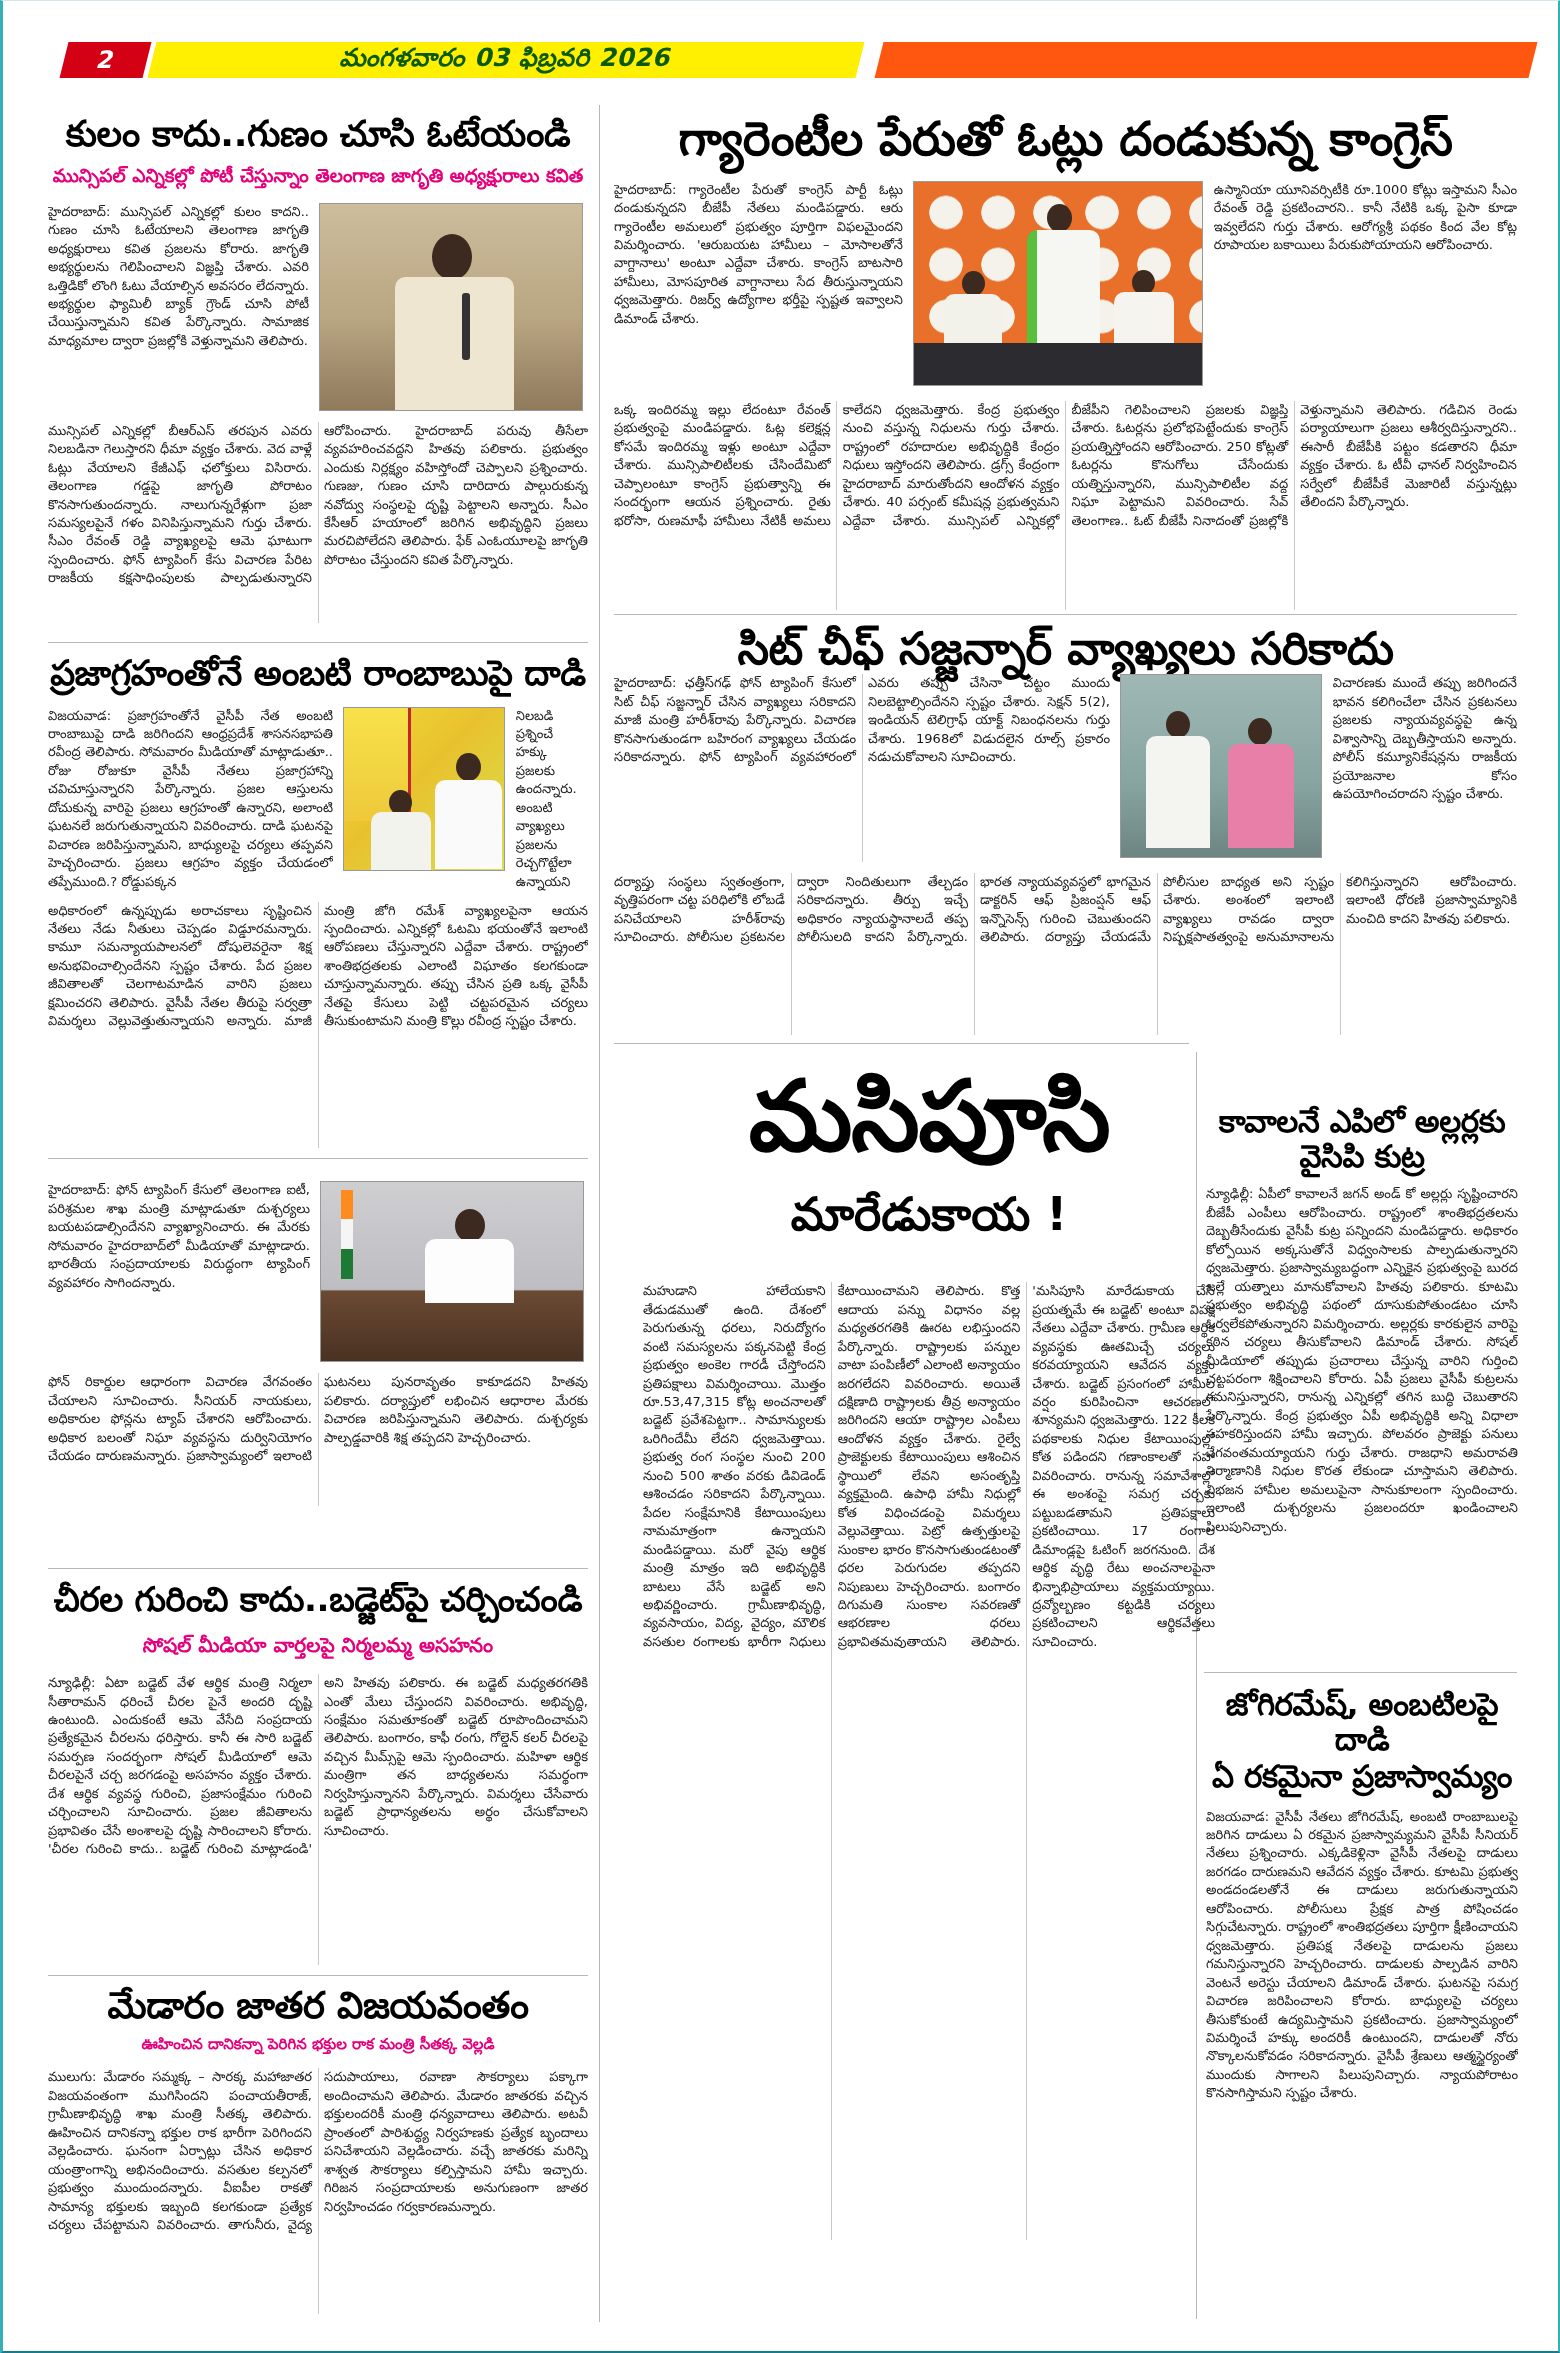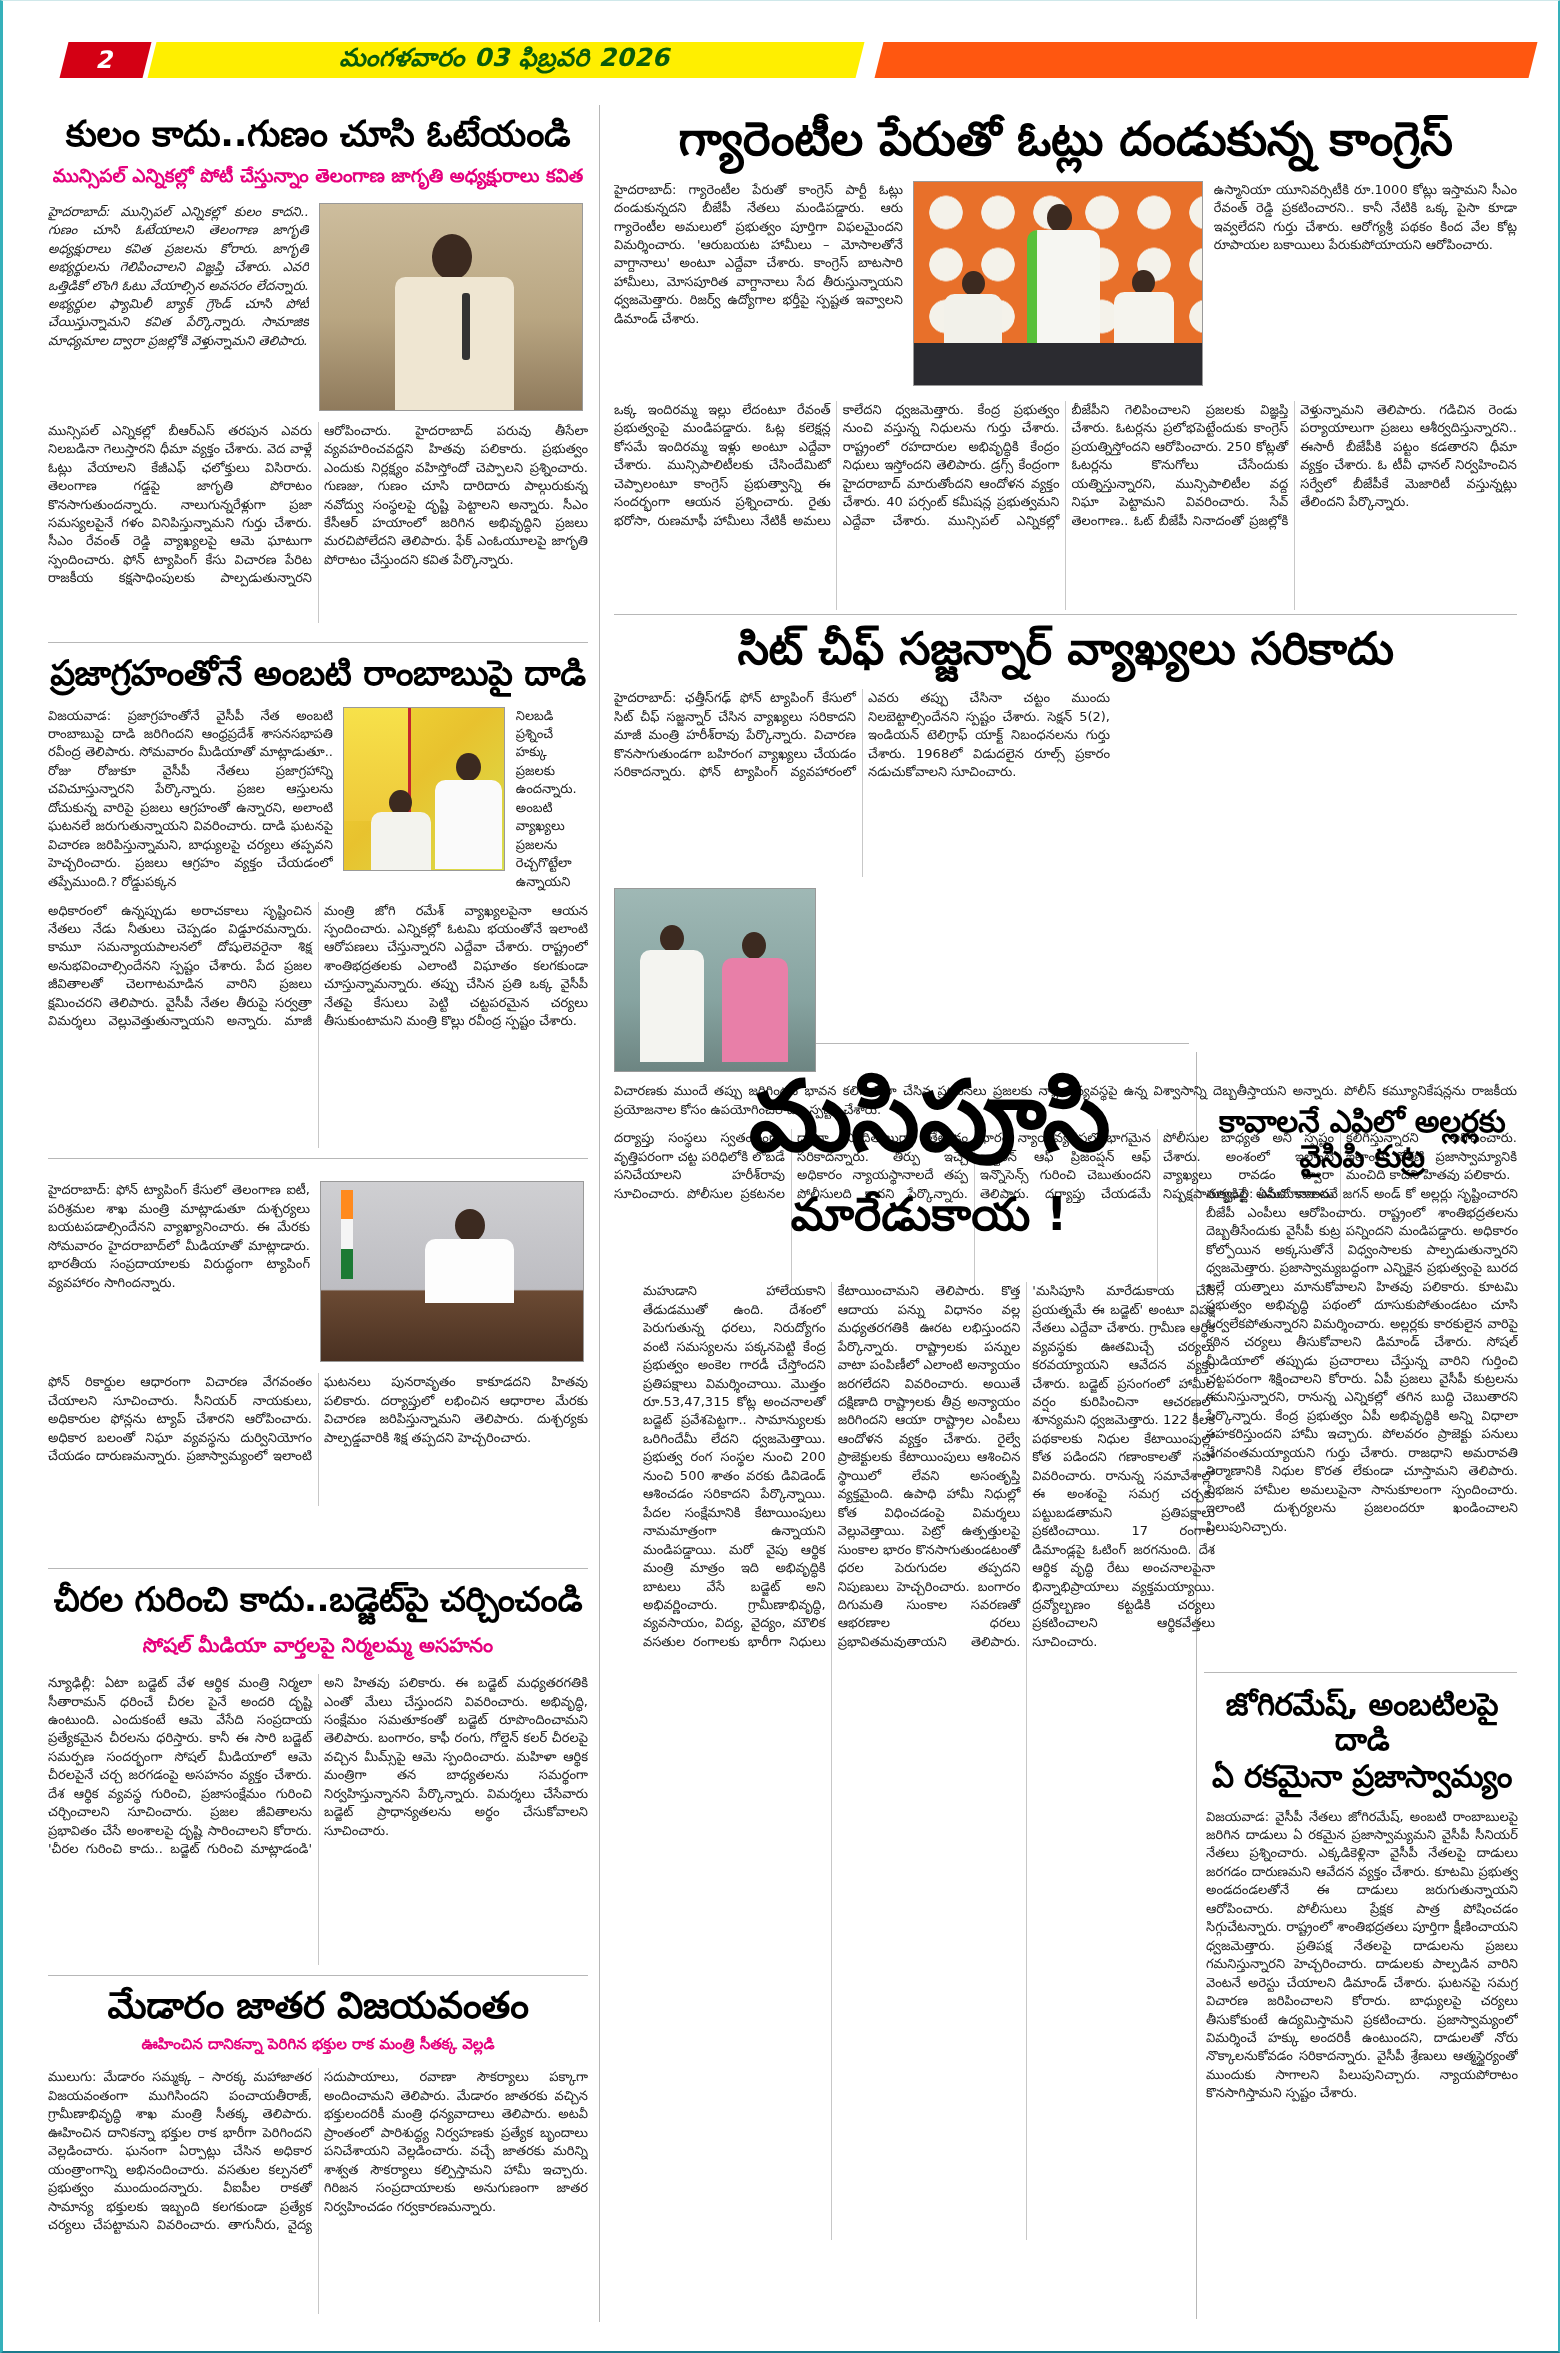--- a/index.html
+++ b/index.html
@@ -63,21 +63,21 @@
   <div class="vline" style="left:1193px;top:1051px;height:1267px;"></div>
   <div class="hline" style="left:1201px;top:1671px;width:313px;"></div>
   <div class="hline" style="left:45px;top:641px;width:540px;"></div>
   <div class="hline" style="left:45px;top:1157px;width:540px;"></div>
   <div class="hline" style="left:45px;top:1567px;width:540px;"></div>
   <div class="hline" style="left:45px;top:1974px;width:540px;"></div>
 
   <div class="abs" style="left:45px;top:113px;width:540px;">
     <div class="headline" style="font-size:36px;">కులం కాదు..గుణం చూసి ఓటేయండి</div>
     <div class="subhead" style="font-size:18.6px;margin-top:10.4px;">మున్సిపల్ ఎన్నికల్లో పోటీ చేస్తున్నాం తెలంగాణ జాగృతి అధ్యక్షురాలు కవిత</div>
-    <div class="row" style="margin-top:12px;font-style:italic;">
+    <div class="row" style="margin-top:12px;">
       <div class="body-txt" style="width:261px;height:210px;">హైదరాబాద్: మున్సిపల్ ఎన్నికల్లో కులం కాదని.. గుణం చూసి ఓటేయాలని తెలంగాణ జాగృతి అధ్యక్షురాలు కవిత ప్రజలను కోరారు. జాగృతి అభ్యర్థులను గెలిపించాలని విజ్ఞప్తి చేశారు. ఎవరి ఒత్తిడికో లొంగి ఓటు వేయాల్సిన అవసరం లేదన్నారు. అభ్యర్థుల ఫ్యామిలీ బ్యాక్ గ్రౌండ్ చూసి పోటీ చేయిస్తున్నామని కవిత పేర్కొన్నారు. సామాజిక మాధ్యమాల ద్వారా ప్రజల్లోకి వెళ్తున్నామని తెలిపారు.</div>
       <div class="photo photo-kavitha" style="width:262px;height:206px;">
         <div class="ph-head" style="width:40px;height:46px;left:112px;top:30px;"></div>
         <div class="ph-body" style="width:119px;height:134px;left:75px;top:73px;background:#efe6d2;"></div>
         <div class="ph-body" style="width:7.5px;height:67px;left:142px;top:89px;background:#333;border-radius:3px;"></div>
       </div>
     </div>
     <div class="body-txt cols2" style="margin-top:9px;height:201px;">మున్సిపల్ ఎన్నికల్లో బీఆర్ఎస్ తరపున ఎవరు నిలబడినా గెలుస్తారని ధీమా వ్యక్తం చేశారు. వెద వాళ్లే ఓట్లు వేయాలని కేజీఎఫ్ ఛలోక్తులు విసిరారు. తెలంగాణ గడ్డపై జాగృతి పోరాటం కొనసాగుతుందన్నారు. నాలుగున్నరేళ్లుగా ప్రజా సమస్యలపైనే గళం వినిపిస్తున్నామని గుర్తు చేశారు. సీఎం రేవంత్ రెడ్డి వ్యాఖ్యలపై ఆమె ఘాటుగా స్పందించారు. ఫోన్ ట్యాపింగ్ కేసు విచారణ పేరిట రాజకీయ కక్షసాధింపులకు పాల్పడుతున్నారని ఆరోపించారు. హైదరాబాద్ పరువు తీసేలా వ్యవహరించవద్దని హితవు పలికారు. ప్రభుత్వం ఎందుకు నిర్లక్ష్యం వహిస్తోందో చెప్పాలని ప్రశ్నించారు. గుణజు, గుణం చూసి దారిదారు పాల్గురుకున్న నవోద్వు సంస్థలపై దృష్టి పెట్టాలని అన్నారు. సీఎం కేసీఆర్ హయాంలో జరిగిన అభివృద్ధిని ప్రజలు మరచిపోలేదని తెలిపారు. ఫేక్ ఎంఓయూలపై జాగృతి పోరాటం చేస్తుందని కవిత పేర్కొన్నారు.</div>
   </div>
 
@@ -134,21 +134,21 @@
         <div class="ph-body" style="width:60px;height:54px;left:200px;top:110px;background:#f5f4ee;"></div>
         <div class="table"></div>
       </div>
       <div class="body-txt" style="flex:1;height:210px;">ఉస్మానియా యూనివర్సిటీకి రూ.1000 కోట్లు ఇస్తామని సీఎం రేవంత్ రెడ్డి ప్రకటించారని.. కానీ నేటికి ఒక్క పైసా కూడా ఇవ్వలేదని గుర్తు చేశారు. ఆరోగ్యశ్రీ పథకం కింద వేల కోట్ల రూపాయల బకాయిలు పేరుకుపోయాయని ఆరోపించారు.</div>
     </div>
     <div class="body-txt cols4" style="margin-top:10.4px;height:209px;">ఒక్క ఇందిరమ్మ ఇల్లు లేదంటూ రేవంత్ ప్రభుత్వంపై మండిపడ్డారు. ఓట్ల కలెక్షన్ల కోసమే ఇందిరమ్మ ఇళ్లు అంటూ ఎద్దేవా చేశారు. మున్సిపాలిటీలకు చేసిందేమిటో చెప్పాలంటూ కాంగ్రెస్ ప్రభుత్వాన్ని ఈ సందర్భంగా ఆయన ప్రశ్నించారు. రైతు భరోసా, రుణమాఫీ హామీలు నేటికీ అమలు కాలేదని ధ్వజమెత్తారు. కేంద్ర ప్రభుత్వం నుంచి వస్తున్న నిధులను గుర్తు చేశారు. రాష్ట్రంలో రహదారుల అభివృద్ధికి కేంద్రం నిధులు ఇస్తోందని తెలిపారు. డ్రగ్స్ కేంద్రంగా హైదరాబాద్ మారుతోందని ఆందోళన వ్యక్తం చేశారు. 40 పర్సంట్ కమీషన్ల ప్రభుత్వమని ఎద్దేవా చేశారు. మున్సిపల్ ఎన్నికల్లో బీజేపీని గెలిపించాలని ప్రజలకు విజ్ఞప్తి చేశారు. ఓటర్లను ప్రలోభపెట్టేందుకు కాంగ్రెస్ ప్రయత్నిస్తోందని ఆరోపించారు. 250 కోట్లతో ఓటర్లను కొనుగోలు చేసేందుకు యత్నిస్తున్నారని, మున్సిపాలిటీల వద్ద నిఘా పెట్టామని వివరించారు. సేవ్ తెలంగాణ.. ఓట్ బీజేపీ నినాదంతో ప్రజల్లోకి వెళ్తున్నామని తెలిపారు. గడిచిన రెండు పర్యాయాలుగా ప్రజలు ఆశీర్వదిస్తున్నారని.. ఈసారీ బీజేపీకి పట్టం కడతారని ధీమా వ్యక్తం చేశారు. ఓ టీవీ ఛానల్ నిర్వహించిన సర్వేలో బీజేపీకే మెజారిటీ వస్తున్నట్లు తేలిందని పేర్కొన్నారు.</div>
   </div>
 
   <div class="abs" style="left:611px;top:623px;width:903px;">
     <div class="headline" style="font-size:45px;">సిట్ చీఫ్ సజ్జన్నార్ వ్యాఖ్యలు సరికాదు</div>
-    <div class="row" style="margin-top:15px;flex-direction:column;">
+    <div class="row" style="">
       <div class="body-txt cols2" style="width:496px;height:188px;">హైదరాబాద్: ఛత్తీస్‌గఢ్ ఫోన్ ట్యాపింగ్ కేసులో సిట్ చీఫ్ సజ్జన్నార్ చేసిన వ్యాఖ్యలు సరికాదని మాజీ మంత్రి హరీశ్‌రావు పేర్కొన్నారు. విచారణ కొనసాగుతుండగా బహిరంగ వ్యాఖ్యలు చేయడం సరికాదన్నారు. ఫోన్ ట్యాపింగ్ వ్యవహారంలో ఎవరు తప్పు చేసినా చట్టం ముందు నిలబెట్టాల్సిందేనని స్పష్టం చేశారు. సెక్షన్ 5(2), ఇండియన్ టెలిగ్రాఫ్ యాక్ట్ నిబంధనలను గుర్తు చేశారు. 1968లో విడుదలైన రూల్స్ ప్రకారం నడుచుకోవాలని సూచించారు.</div>
       <div class="photo photo-sit" style="width:200px;height:182px;">
         <div class="ph-head" style="width:24px;height:27px;left:45px;top:36px;"></div>
         <div class="ph-body" style="width:64px;height:112px;left:25px;top:61px;background:#f4f4f0;"></div>
         <div class="ph-head" style="width:24px;height:27px;left:127px;top:43px;"></div>
         <div class="ph-body" style="width:66px;height:104px;left:107px;top:69px;background:#e87fa8;"></div>
       </div>
       <div class="body-txt" style="flex:1;height:188px;">విచారణకు ముందే తప్పు జరిగిందనే భావన కలిగించేలా చేసిన ప్రకటనలు ప్రజలకు న్యాయవ్యవస్థపై ఉన్న విశ్వాసాన్ని దెబ్బతీస్తాయని అన్నారు. పోలీస్ కమ్యూనికేషన్లను రాజకీయ ప్రయోజనాల కోసం ఉపయోగించరాదని స్పష్టం చేశారు.</div>
     </div>
     <div class="body-txt cols5" style="margin-top:10.4px;height:162px;">దర్యాప్తు సంస్థలు స్వతంత్రంగా, వృత్తిపరంగా చట్ట పరిధిలోకి లోబడే పనిచేయాలని హరీశ్‌రావు సూచించారు. పోలీసుల ప్రకటనల ద్వారా నిందితులుగా తేల్చడం సరికాదన్నారు. తీర్పు ఇచ్చే అధికారం న్యాయస్థానాలదే తప్ప పోలీసులది కాదని పేర్కొన్నారు. భారత న్యాయవ్యవస్థలో భాగమైన డాక్టరిన్ ఆఫ్ ప్రిజంప్షన్ ఆఫ్ ఇన్నొసెన్స్ గురించి చెబుతుందని తెలిపారు. దర్యాప్తు చేయడమే పోలీసుల బాధ్యత అని స్పష్టం చేశారు. అంశంలో ఇలాంటి వ్యాఖ్యలు రావడం ద్వారా నిష్పక్షపాతత్వంపై అనుమానాలను కలిగిస్తున్నారని ఆరోపించారు. ఇలాంటి ధోరణి ప్రజాస్వామ్యానికి మంచిది కాదని హితవు పలికారు.</div>

